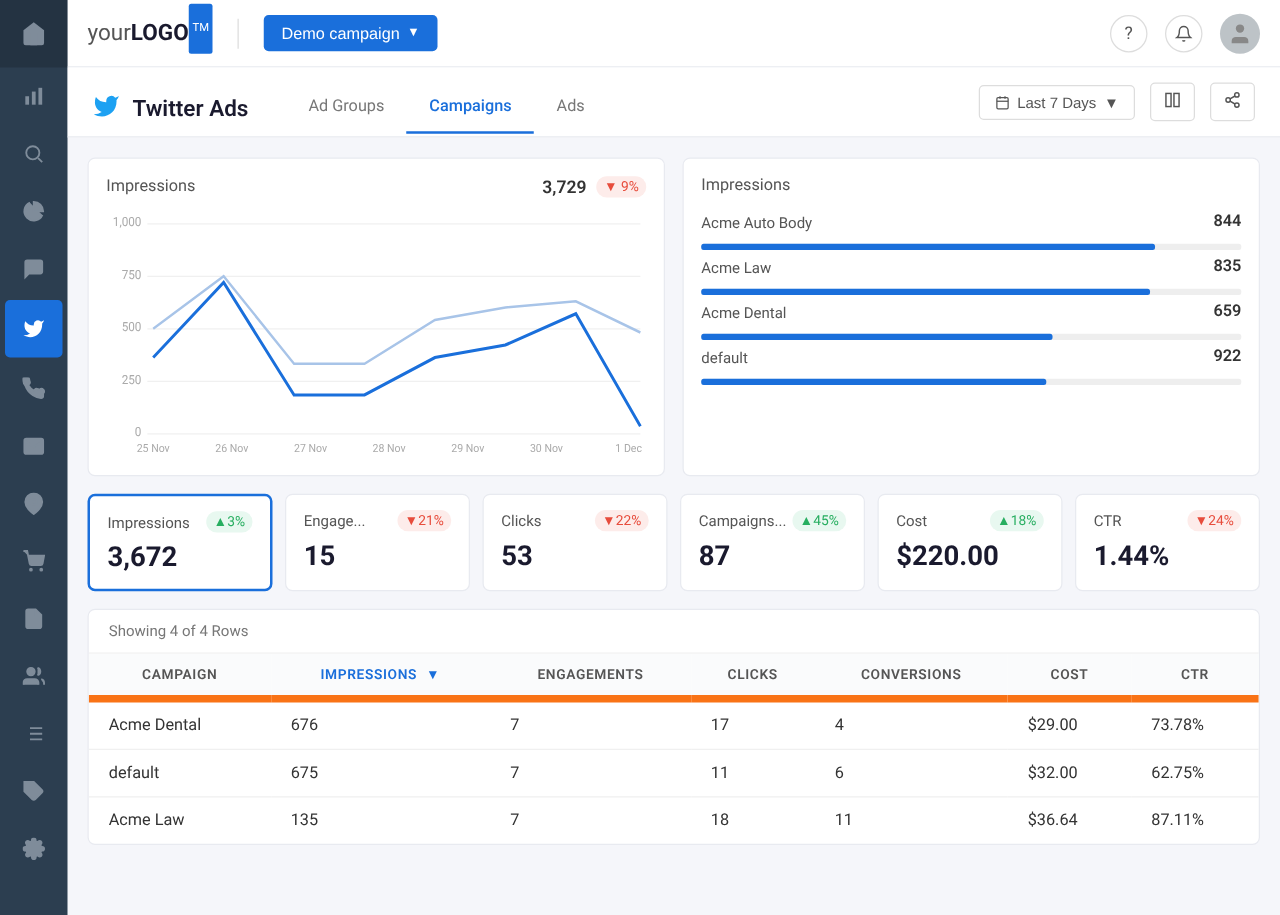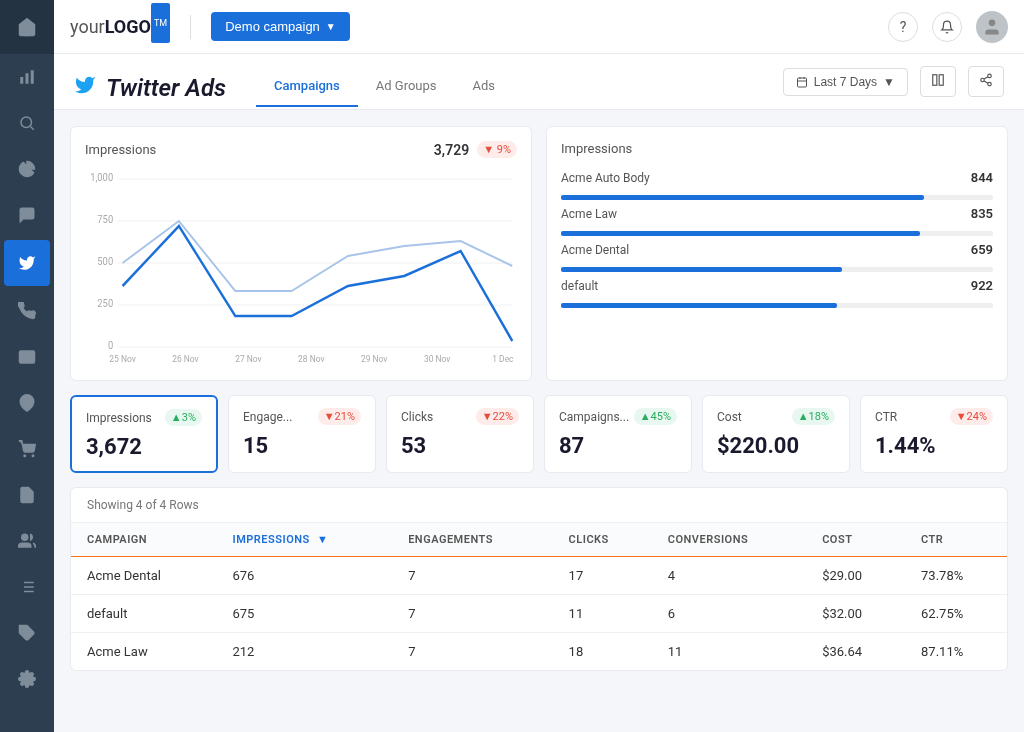--- a/index.html
+++ b/index.html
@@ -28,21 +28,21 @@
     .icon-btn { width: 30px; height: 30px; border-radius: 50%; border: 1px solid #ddd; display: flex; align-items: center; justify-content: center; cursor: pointer; color: #555; font-size: 14px; background: #fff; }
     .avatar { width: 32px; height: 32px; border-radius: 50%; background: #bdc3c7; display: flex; align-items: center; justify-content: center; overflow: hidden; cursor: pointer; }
 
     
     .content { flex: 1; overflow-y: auto; padding: 0; }
 
     
     .page-header { background: #fff; padding: 12px 20px 0; border-bottom: 1px solid #e8eaf0; display: flex; align-items: center; justify-content: space-between; flex-shrink: 0; }
     .page-header-left { display: flex; align-items: center; gap: 10px; }
     .twitter-icon { color: #1da1f2; font-size: 22px; }
-    .page-title { font-size: 24px; font-weight: 600; color: #1a1a2e; margin-right: 20px; font-style: italic; }
+    .page-title { font-size: 18px; font-weight: 600; color: #1a1a2e; margin-right: 20px; }
     .nav-tabs { display: flex; gap: 0; }
     .nav-tab { padding: 10px 18px 12px; font-size: 13px; color: #777; cursor: pointer; border-bottom: 2px solid transparent; text-decoration: none; }
     .nav-tab.active { color: #1a6fdb; border-bottom: 2px solid #1a6fdb; font-weight: 500; }
     .page-header-right { display: flex; align-items: center; gap: 12px; padding-bottom: 12px; }
     .date-btn { border: 1px solid #ddd; background: #fff; border-radius: 4px; padding: 6px 12px; font-size: 12px; color: #555; cursor: pointer; display: flex; align-items: center; gap: 6px; }
     .icon-group-btn { border: 1px solid #ddd; background: #fff; border-radius: 4px; padding: 6px 10px; font-size: 14px; color: #555; cursor: pointer; }
 
     
     .main-grid { padding: 16px; display: flex; flex-direction: column; gap: 14px; }
 
@@ -75,21 +75,21 @@
     .metric-card { background: #fff; border-radius: 6px; border: 1px solid #e8eaf0; padding: 12px 14px; }
     .metric-card.selected { border: 2px solid #1a6fdb; }
     .metric-header { display: flex; justify-content: space-between; align-items: center; margin-bottom: 8px; }
     .metric-name { font-size: 12px; color: #555; }
     .metric-value { font-size: 22px; font-weight: 700; color: #1a1a2e; margin-top: 4px; }
 
     
     .table-card { background: #fff; border-radius: 6px; border: 1px solid #e8eaf0; overflow: hidden; }
     .table-info { padding: 10px 16px; font-size: 12px; color: #777; border-bottom: 1px solid #f0f0f0; }
     table { width: 100%; border-collapse: collapse; }
-    thead th { padding: 10px 16px; text-align: left; font-size: 11px; font-weight: 600; color: #555; text-transform: uppercase; letter-spacing: 0.5px; border-bottom: 1px solid #f97316; background: #fafbfc; }
+    thead th { padding: 10px 16px; text-align: center; font-size: 11px; font-weight: 600; color: #555; text-transform: uppercase; letter-spacing: 0.5px; border-bottom: 6px solid #f97316; background: #fafbfc; }
     thead th.sorted { color: #1a6fdb; }
     tbody tr { border-bottom: 1px solid #f0f0f0; }
     tbody tr:last-child { border-bottom: none; }
     tbody td { padding: 11px 16px; font-size: 13px; color: #333; }
     .sort-icon { margin-left: 4px; color: #1a6fdb; }
   </style>
 </head>
 <body>
 
 <nav class="sidebar">
@@ -220,22 +220,22 @@
 
   <div class="page-header">
     <div class="page-header-left">
       <span class="twitter-icon">
         <svg width="22" height="22" viewBox="0 0 24 24" fill="#1da1f2">
             <path d="M23 3a10.9 10.9 0 01-3.14 1.53 4.48 4.48 0 00-7.86 3v1A10.66 10.66 0 013 4s-4 9 5 13a11.64 11.64 0 01-7 2c9 5 20 0 20-11.5a4.5 4.5 0 00-.08-.83A7.72 7.72 0 0023 3z"></path>
           </svg>
       </span>
       <span class="page-title">Twitter Ads</span>
       <nav class="nav-tabs">
+        <a class="nav-tab">Ad Groups</a>
         <a class="nav-tab active">Campaigns</a>
-        <a class="nav-tab">Ad Groups</a>
         <a class="nav-tab">Ads</a>
       </nav>
     </div>
     <div class="page-header-right">
       <button class="date-btn">
         <svg width="12" height="12" viewBox="0 0 24 24" fill="none" stroke="currentColor" stroke-width="2">
             <rect x="3" y="4" width="18" height="18" rx="2" ry="2"></rect>
             <line x1="16" y1="2" x2="16" y2="6"></line>
             <line x1="8" y1="2" x2="8" y2="6"></line>
             <line x1="3" y1="10" x2="21" y2="10"></line>
@@ -430,21 +430,21 @@
               <td>default</td>
               <td>675</td>
               <td>7</td>
               <td>11</td>
               <td>6</td>
               <td>$32.00</td>
               <td>62.75%</td>
             </tr>
             <tr>
               <td>Acme Law</td>
-              <td>212</td>
+              <td>135</td>
               <td>7</td>
               <td>18</td>
               <td>11</td>
               <td>$36.64</td>
               <td>87.11%</td>
             </tr>
           </tbody>
         </table>
       </div>
 

